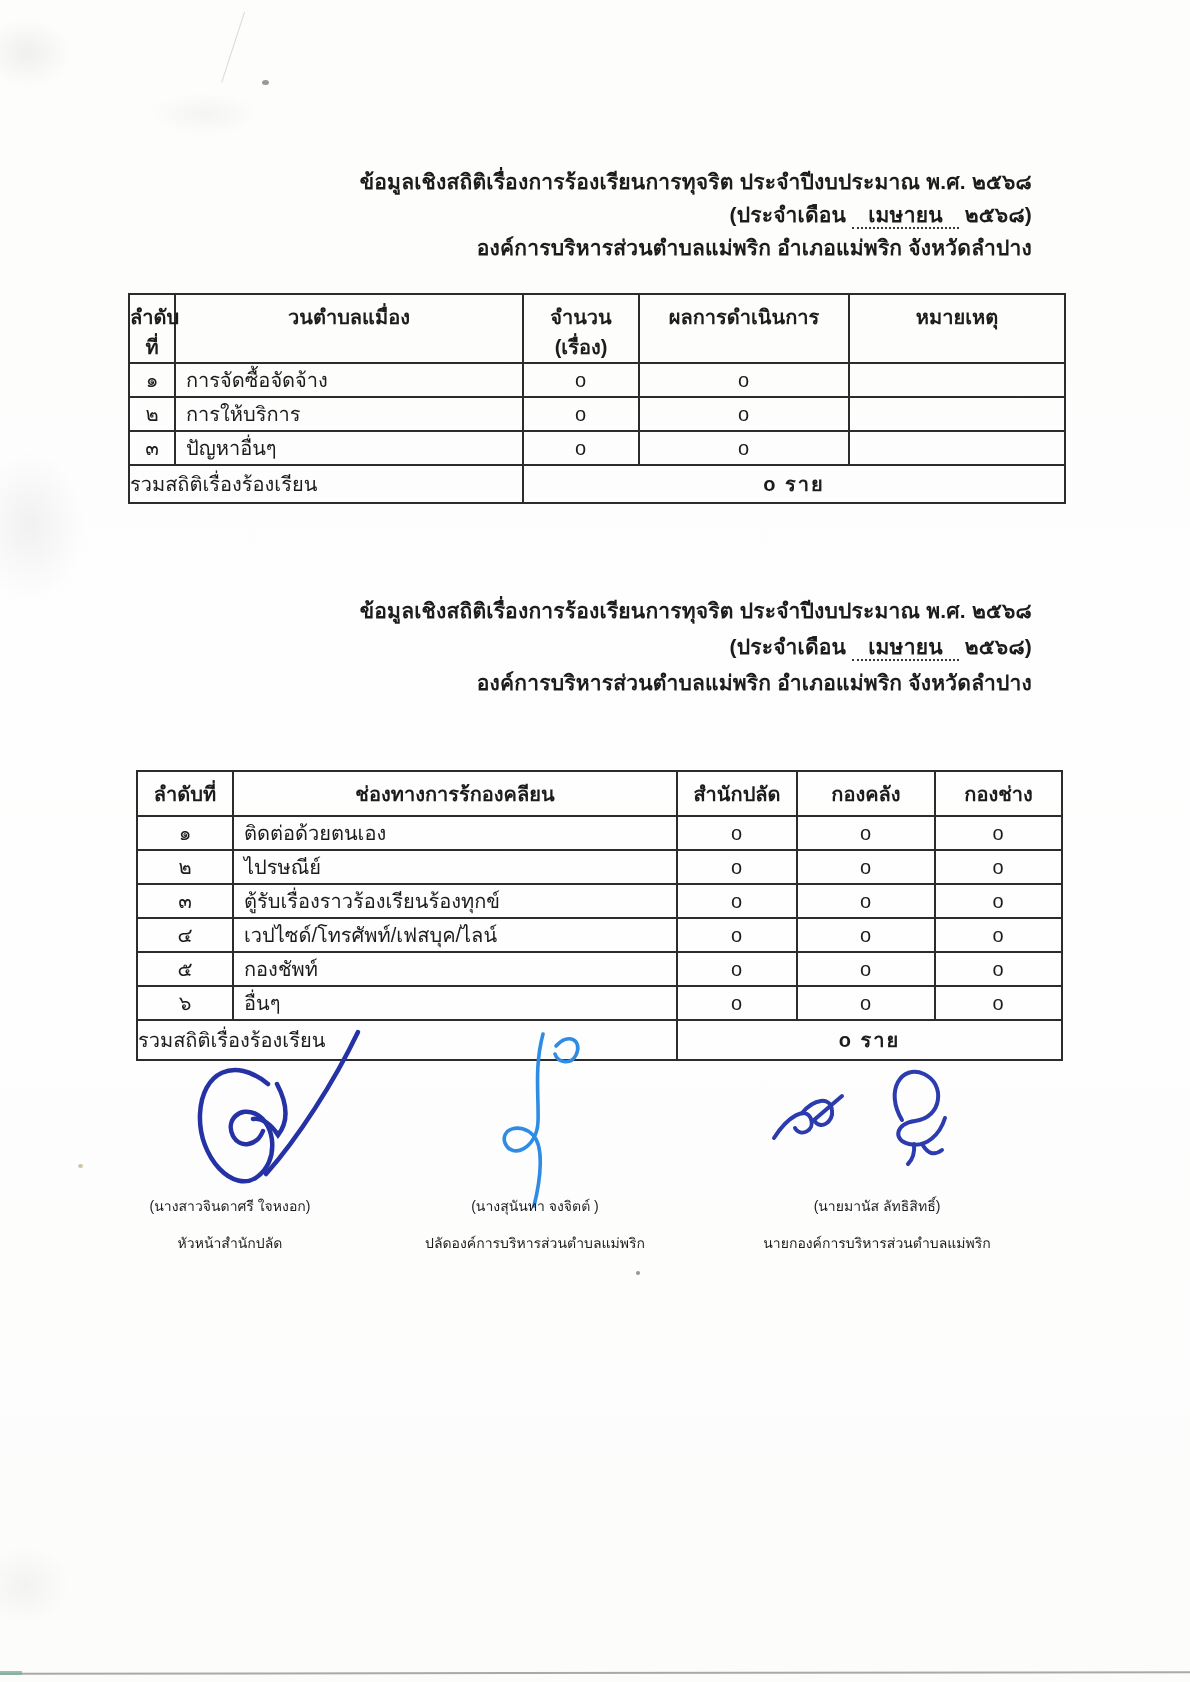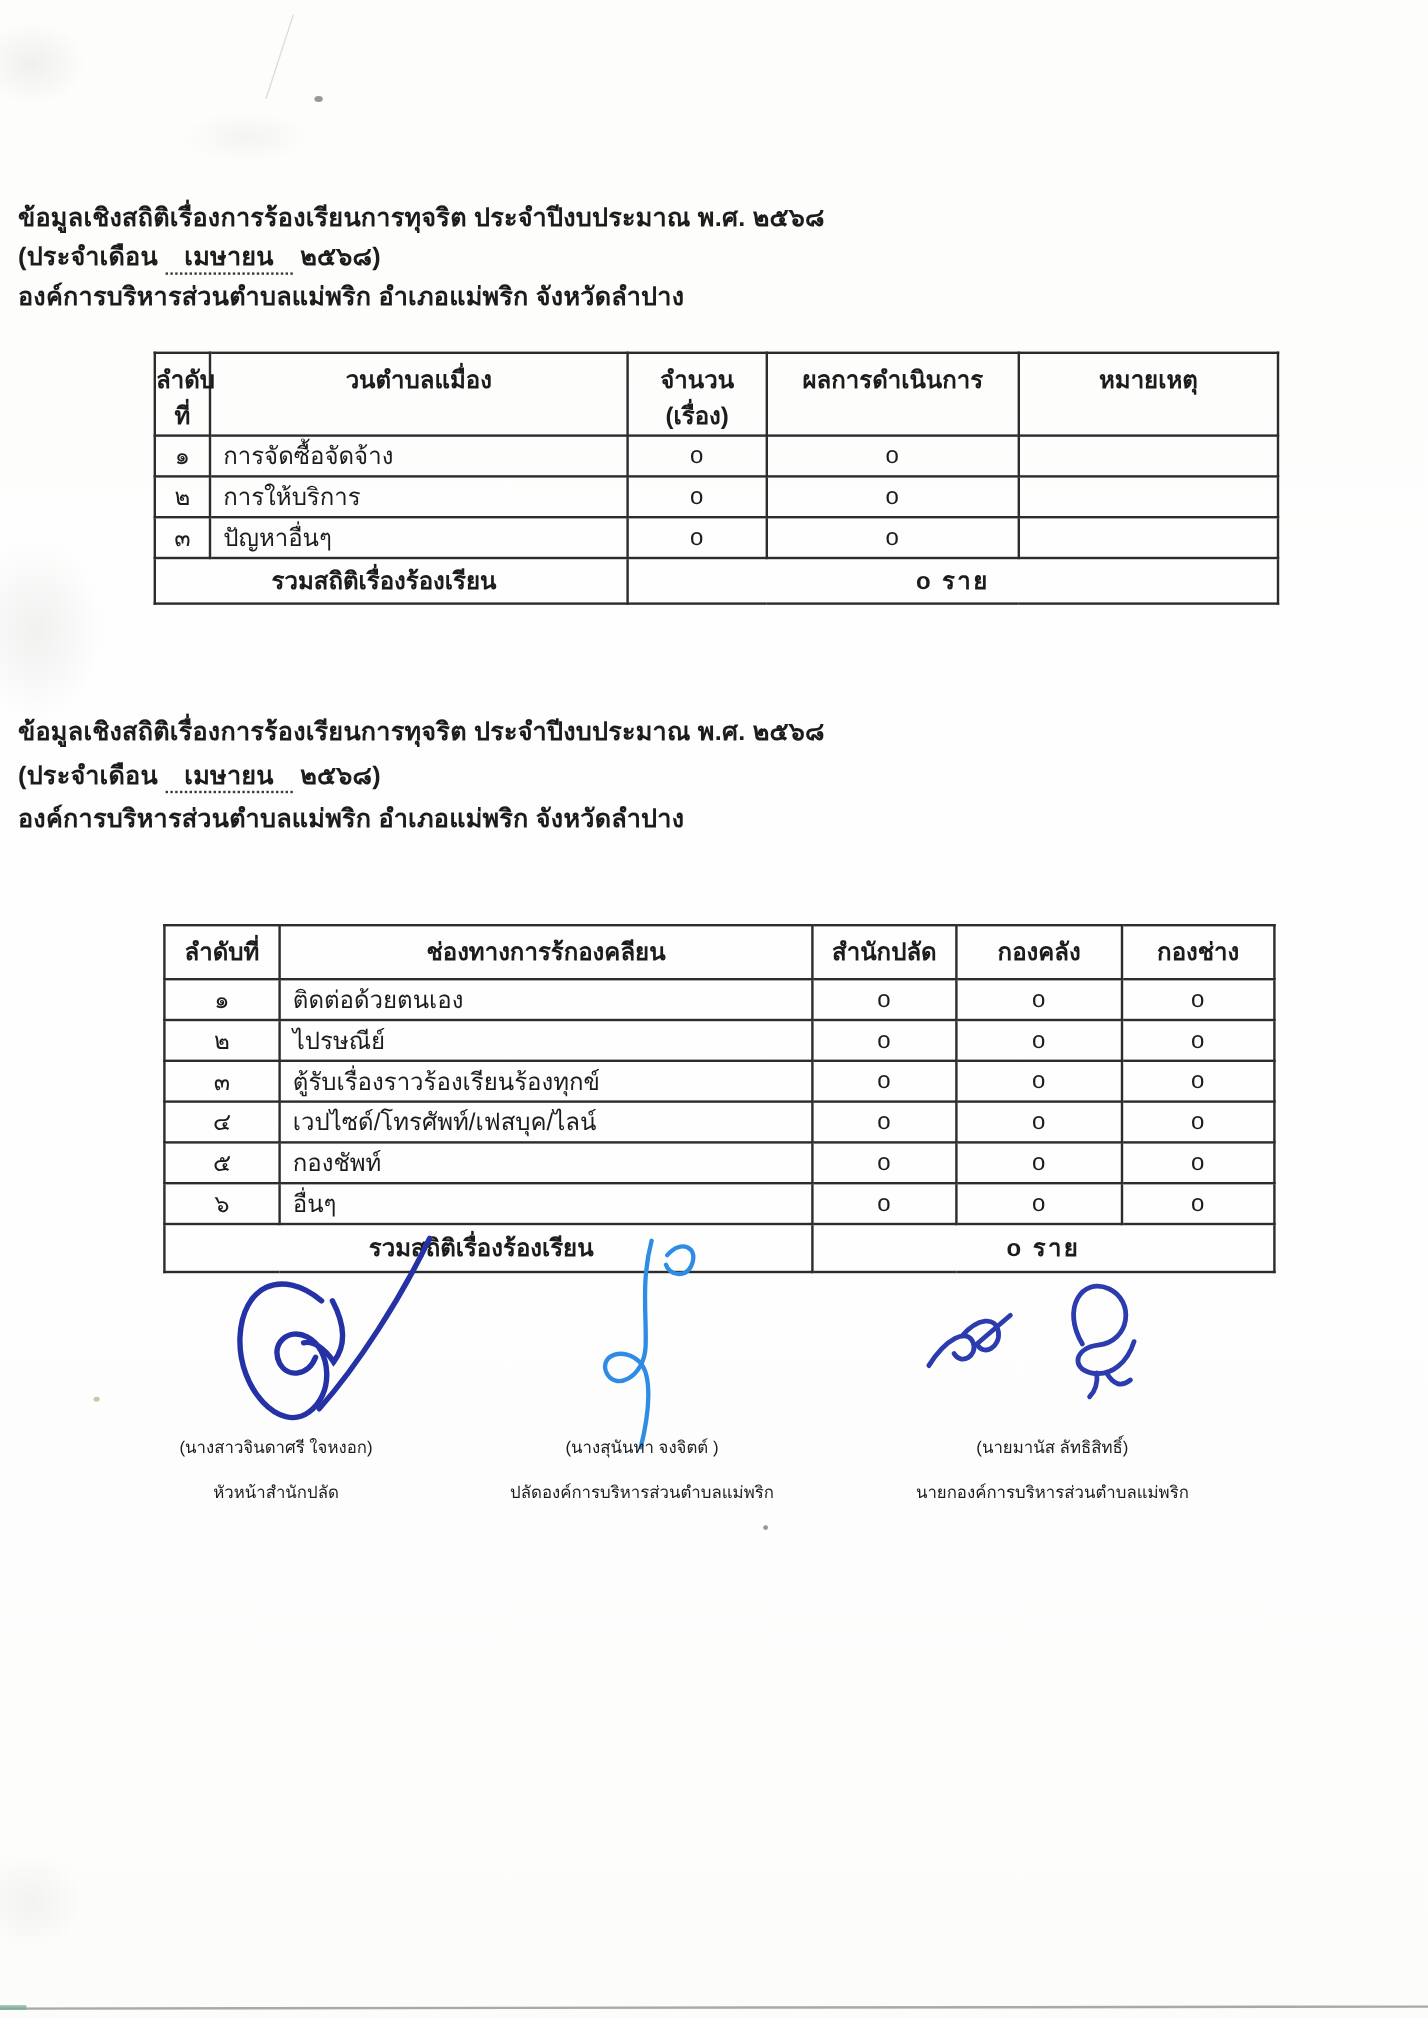--- a/index.html
+++ b/index.html
@@ -25,40 +25,40 @@
     position: absolute; left: 244px; top: 12px; width: 1px; height: 74px;
     background: rgba(110,110,108,.25); transform: rotate(18deg); transform-origin: top left;
   }
   .speck1 { position: absolute; left: 262px; top: 80px; width: 7px; height: 5px; border-radius: 50%; background: rgba(70,70,68,.55); }
   .speck2 { position: absolute; left: 636px; top: 1271px; width: 4px; height: 4px; border-radius: 50%; background: rgba(80,80,78,.6); }
   .speck3 { position: absolute; left: 78px; top: 1164px; width: 5px; height: 4px; border-radius: 50%; background: rgba(160,140,90,.5); }
   .bottom-edge { position: absolute; left: 0; top: 1672px; width: 1190px; height: 2px; background: #a9a9a7; transform: rotate(-0.08deg); }
   .bottom-edge-tint { position: absolute; left: 0; top: 1671px; width: 22px; height: 4px; background: #7fae9f; opacity: .8; }
 
   
-  .title-block { position: absolute; left: 0; width: 1032px; text-align: left; margin-left: 15px; }
+  .title-block { position: absolute; left: 0; width: 1032px; text-align: right; }
   .title-line { font-weight: bold; font-size: 21px; line-height: 33px; letter-spacing: .2px; }
   .month-fill { border-bottom: 2px dotted #3a3a3a; padding: 0 16px 1px 16px; }
   .tb1 { top: 165px; }
   .tb2 { top: 594px; }
 
   
   table.doc { border-collapse: collapse; table-layout: fixed; position: absolute; background: transparent; }
   table.doc td, table.doc th { border: 2px solid #2c2c2c; padding: 0; font-size: 20px; color: #1c1c1c; }
   table.t1 { left: 128px; top: 293px; width: 936px; }
   table.t2 { left: 136px; top: 770px; width: 925px; }
   .hdr { font-weight: bold; text-align: center; vertical-align: top; padding-top: 7px !important; line-height: 30px; }
   .hdr-mid { vertical-align: middle; padding-top: 0 !important; }
   td.num { text-align: center; font-size: 19px; }
   td.txt { text-align: left; padding-left: 10px !important; font-size: 20px; }
   td.val { text-align: center; font-size: 18px; letter-spacing: 1px; }
   tr.r1 { height: 68px; margin-left: 10px; }
   tr.r { height: 34px; }
   tr.rf { height: 38px; }
-  td.flabel { text-align: center; font-weight: bold; padding-right: 12px !important; font-size: 21px; }
+  td.flabel { text-align: left; font-weight: normal; padding-right: 12px !important; font-size: 21px; }
   td.fvalue { text-align: center; font-weight: bold; font-size: 20px; letter-spacing: 2px; }
 
   
   .sig-svg { position: absolute; }
   .sig-block { position: absolute; text-align: center; }
   .sig-name { font-size: 14px; line-height: 26px; }
   .sig-role { font-size: 14px; line-height: 26px; margin-top: 11px; }
   .sb1 { left: 80px;  top: 1193px; width: 300px; }
   .sb2 { left: 380px; top: 1193px; width: 310px; }
   .sb3 { left: 692px; top: 1193px; width: 370px; }

